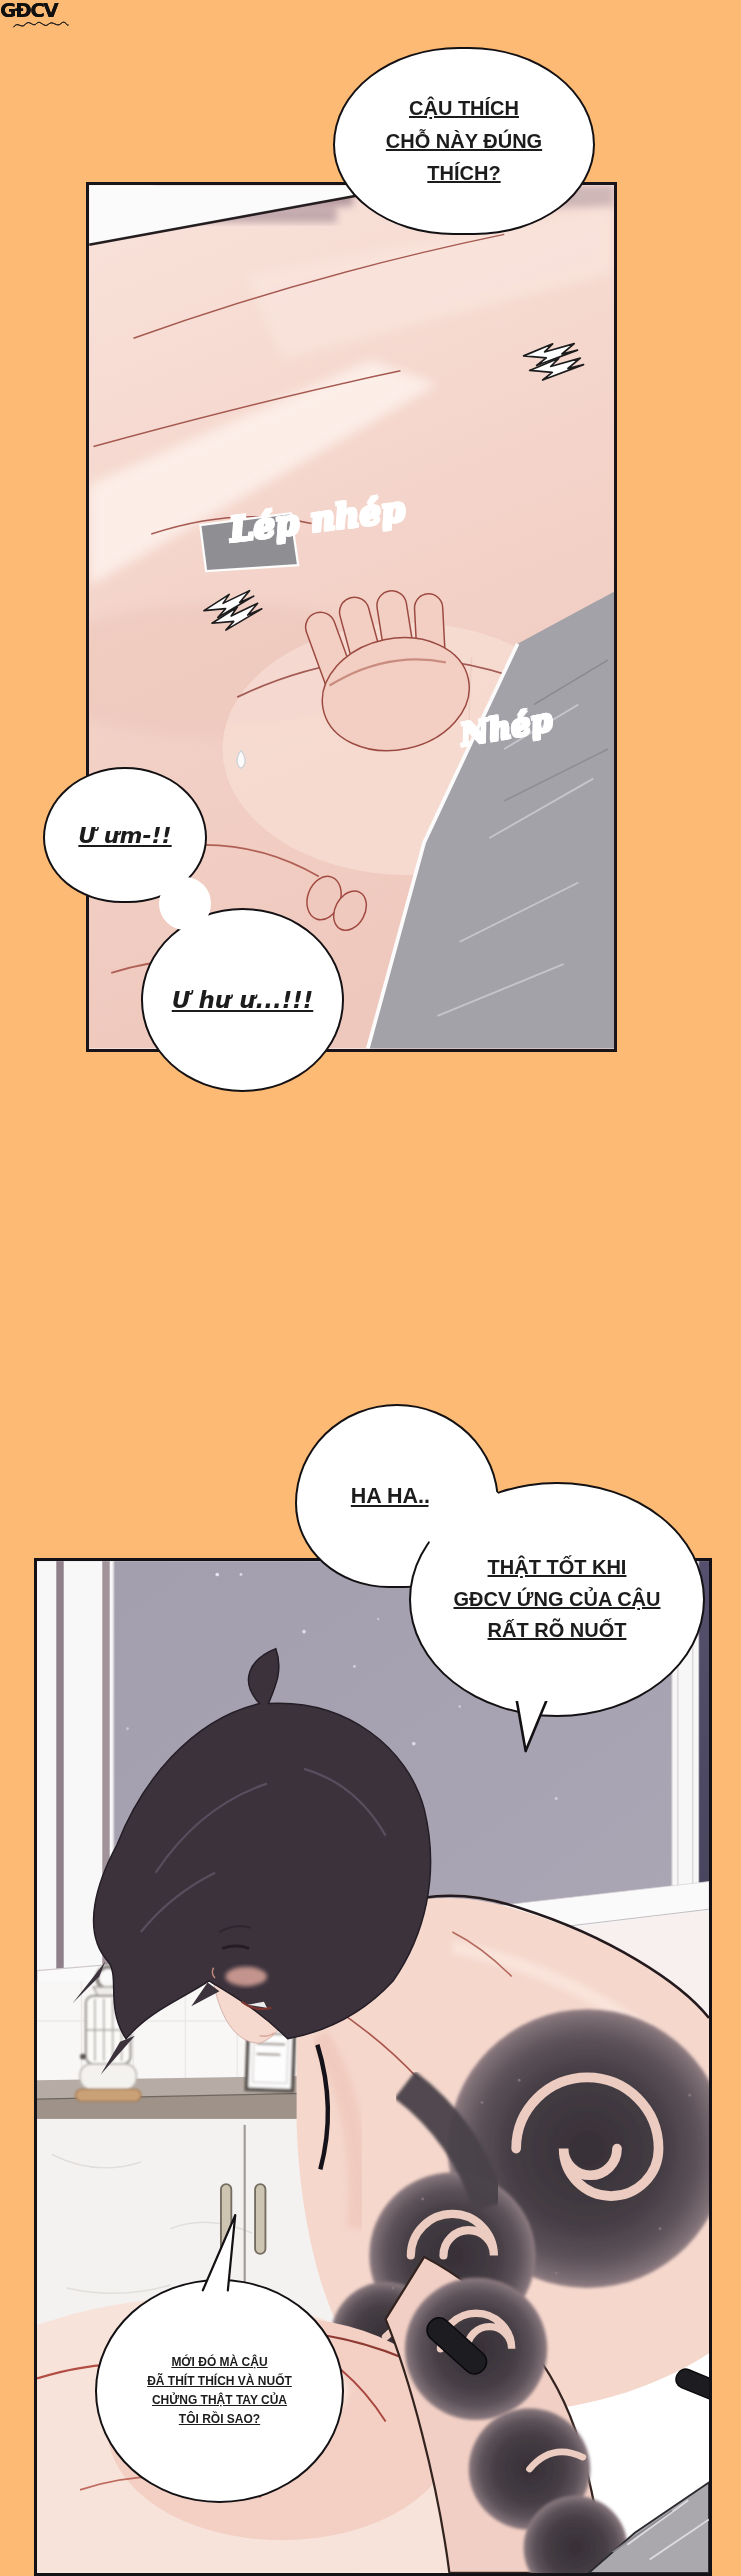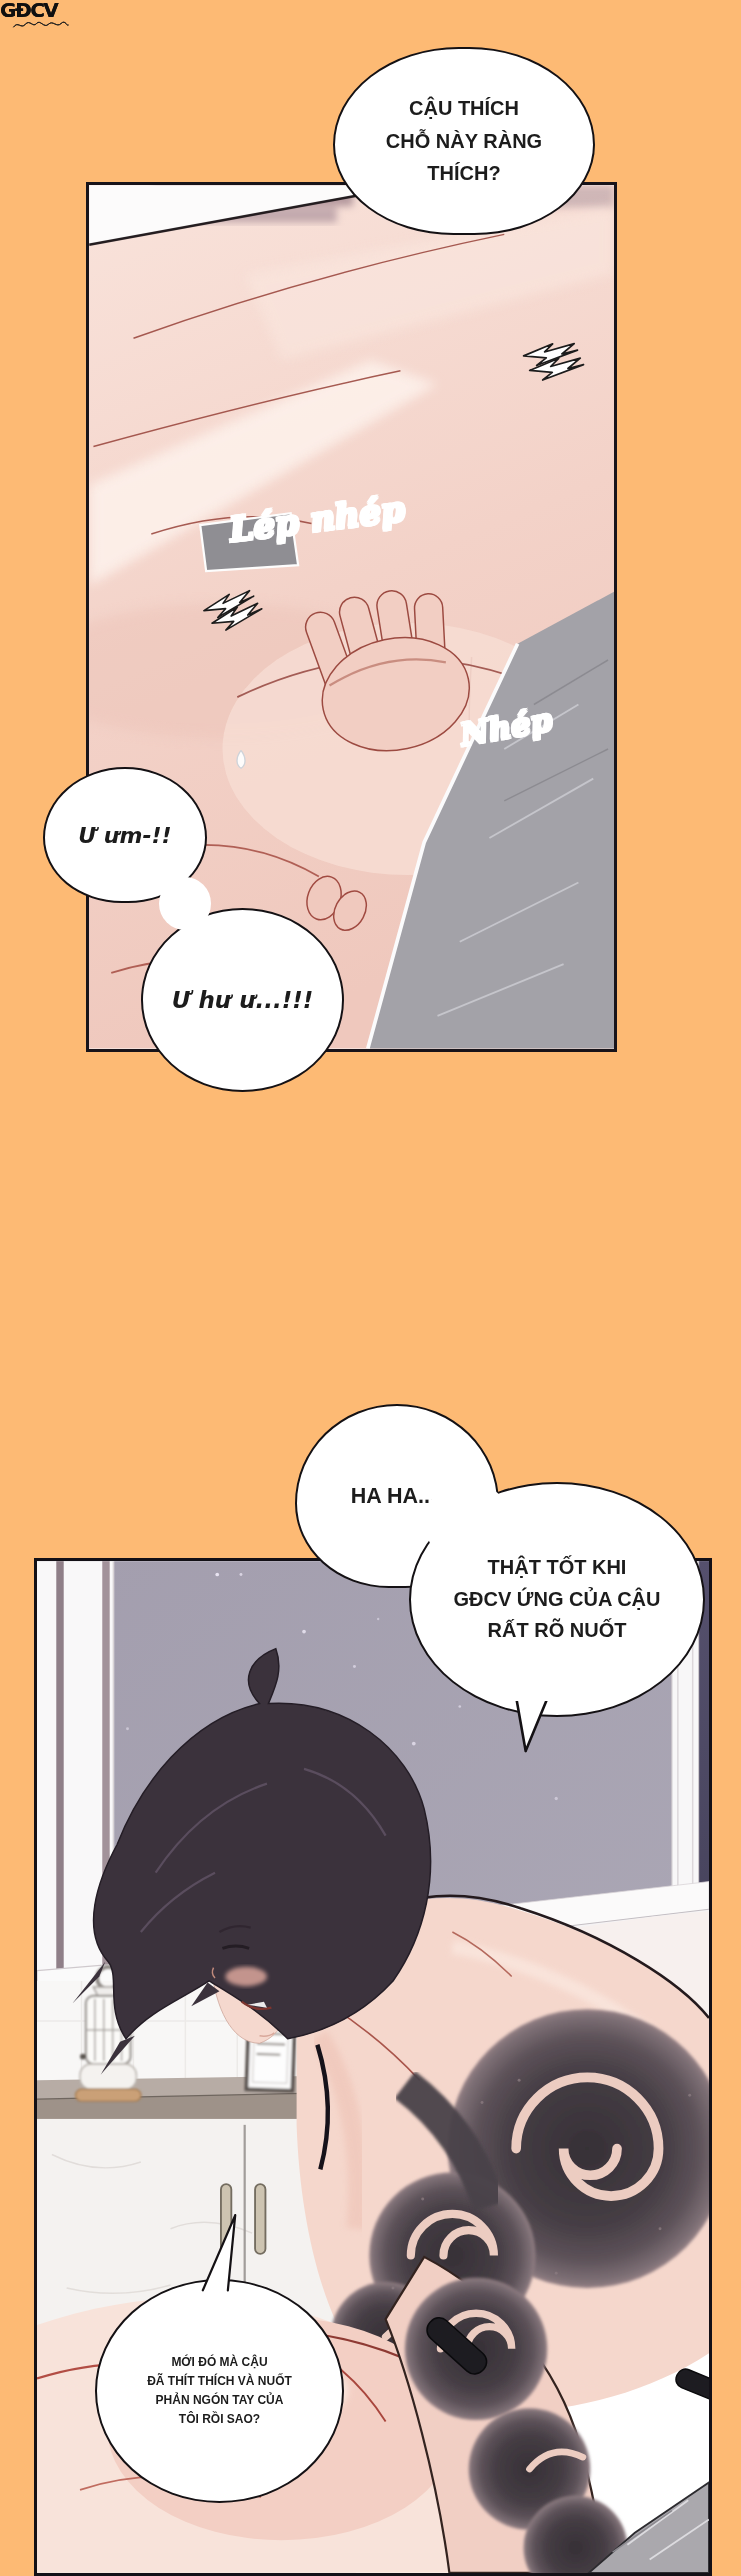--- a/index.html
+++ b/index.html
@@ -7,21 +7,21 @@
           font-family:"Liberation Sans",sans-serif;}
   .panel{position:absolute;box-sizing:border-box;border:3px solid #18141a;background:#fff;
          overflow:hidden;z-index:1;}
   #panel-1{left:86px;top:182px;width:531px;height:870px;}
   #panel-2{left:34px;top:1558px;width:678px;height:1018px;border-color:#131016;}
   .panel svg{position:absolute;left:0;top:0;width:100%;height:100%;display:block;}
 
   .bubble{position:absolute;background:#fff;border:2.6px solid #141114;color:#1c1c1c;
           display:flex;flex-direction:column;align-items:center;justify-content:center;
           text-align:center;font-weight:700;z-index:5;font-family:"Liberation Sans",sans-serif;}
-  .bubble .ln{white-space:nowrap;}
+  .bubble .ln{white-space:nowrap;text-decoration:underline;}
   #bubble-top{left:333px;top:47px;width:258px;height:184px;font-size:20px;line-height:1.62;
               border-radius:48% 48% 46% 46% / 52% 52% 48% 48%;}
   #bubble-haha{left:295px;top:1404px;width:200px;height:180px;font-size:21.5px;
                border-radius:50% 50% 46% 46% / 54% 54% 46% 46%;}
   #bubble-reply{left:409px;top:1482px;width:292px;height:231px;font-size:20px;line-height:1.58;
                 border-radius:50%;text-align:center;}
   #bubble-question{left:95px;top:2279px;width:245px;height:220px;font-size:12px;line-height:1.6;
                    border-radius:50%;}
   .moan{font-family:"DejaVu Sans",sans-serif;font-style:italic;font-weight:800;}
   #moan-a{left:43px;top:767px;width:160px;height:132px;border-radius:50%;font-size:22px;
@@ -397,21 +397,21 @@
     <svg class="wm-sig" width="58" height="12" viewBox="0 0 78 16">
       <path d="M2,11 C8,2 12,14 18,7 S28,12 33,6 S43,13 49,7 S60,12 66,6 S74,11 76,8" fill="none" stroke="#1d1d1d" stroke-width="1.3"></path>
     </svg>
   </div>
 
   <div class="sfx" id="sfx-main">Lép nhép</div>
   <div class="sfx" id="sfx-small">Nhép</div>
 
   <div class="bubble" id="bubble-top">
     <div class="ln">CẬU THÍCH</div>
-    <div class="ln">CHỖ NÀY RÀNG</div>
+    <div class="ln">CHỖ NÀY ĐÚNG</div>
     <div class="ln">THÍCH?</div>
   </div>
 
   <div class="bubble moan" id="moan-a">
     <div class="ln">Ư ưm-!!</div>
   </div>
   <div class="bubble moan" id="moan-b">
     <div class="ln">Ư hư ư...!!!</div>
   </div>
   <div class="patch" id="patch-1"></div>
@@ -426,21 +426,21 @@
   </div>
   <div class="patch" id="patch-2"></div>
   <svg class="tail" id="reply-tail" width="45" height="53" viewBox="0 0 60 72">
     <polygon points="6,0 46,0 18,68" fill="#ffffff"></polygon>
     <path d="M6,0 L18,68 M46,0 L18,68" stroke="#141114" stroke-width="3.5" stroke-linecap="round" fill="none"></path>
   </svg>
 
   <div class="bubble" id="bubble-question">
     <div class="ln">MỚI ĐÓ MÀ CẬU</div>
     <div class="ln">ĐÃ THÍT THÍCH VÀ NUỐT</div>
-    <div class="ln">PHẢN NGÓN TAY CỦA</div>
+    <div class="ln">CHỬNG THẬT TAY CỦA</div>
     <div class="ln">TÔI RỒI SAO?</div>
   </div>
   <svg class="tail" id="question-tail" width="53" height="83" viewBox="0 0 72 112">
     <polygon points="56,4 12,106 46,106" fill="#ffffff"></polygon>
     <path d="M56,4 L12,106 M56,4 L46,106" stroke="#141114" stroke-width="3" stroke-linecap="round" fill="none"></path>
   </svg>
 
 </div>
 
 

